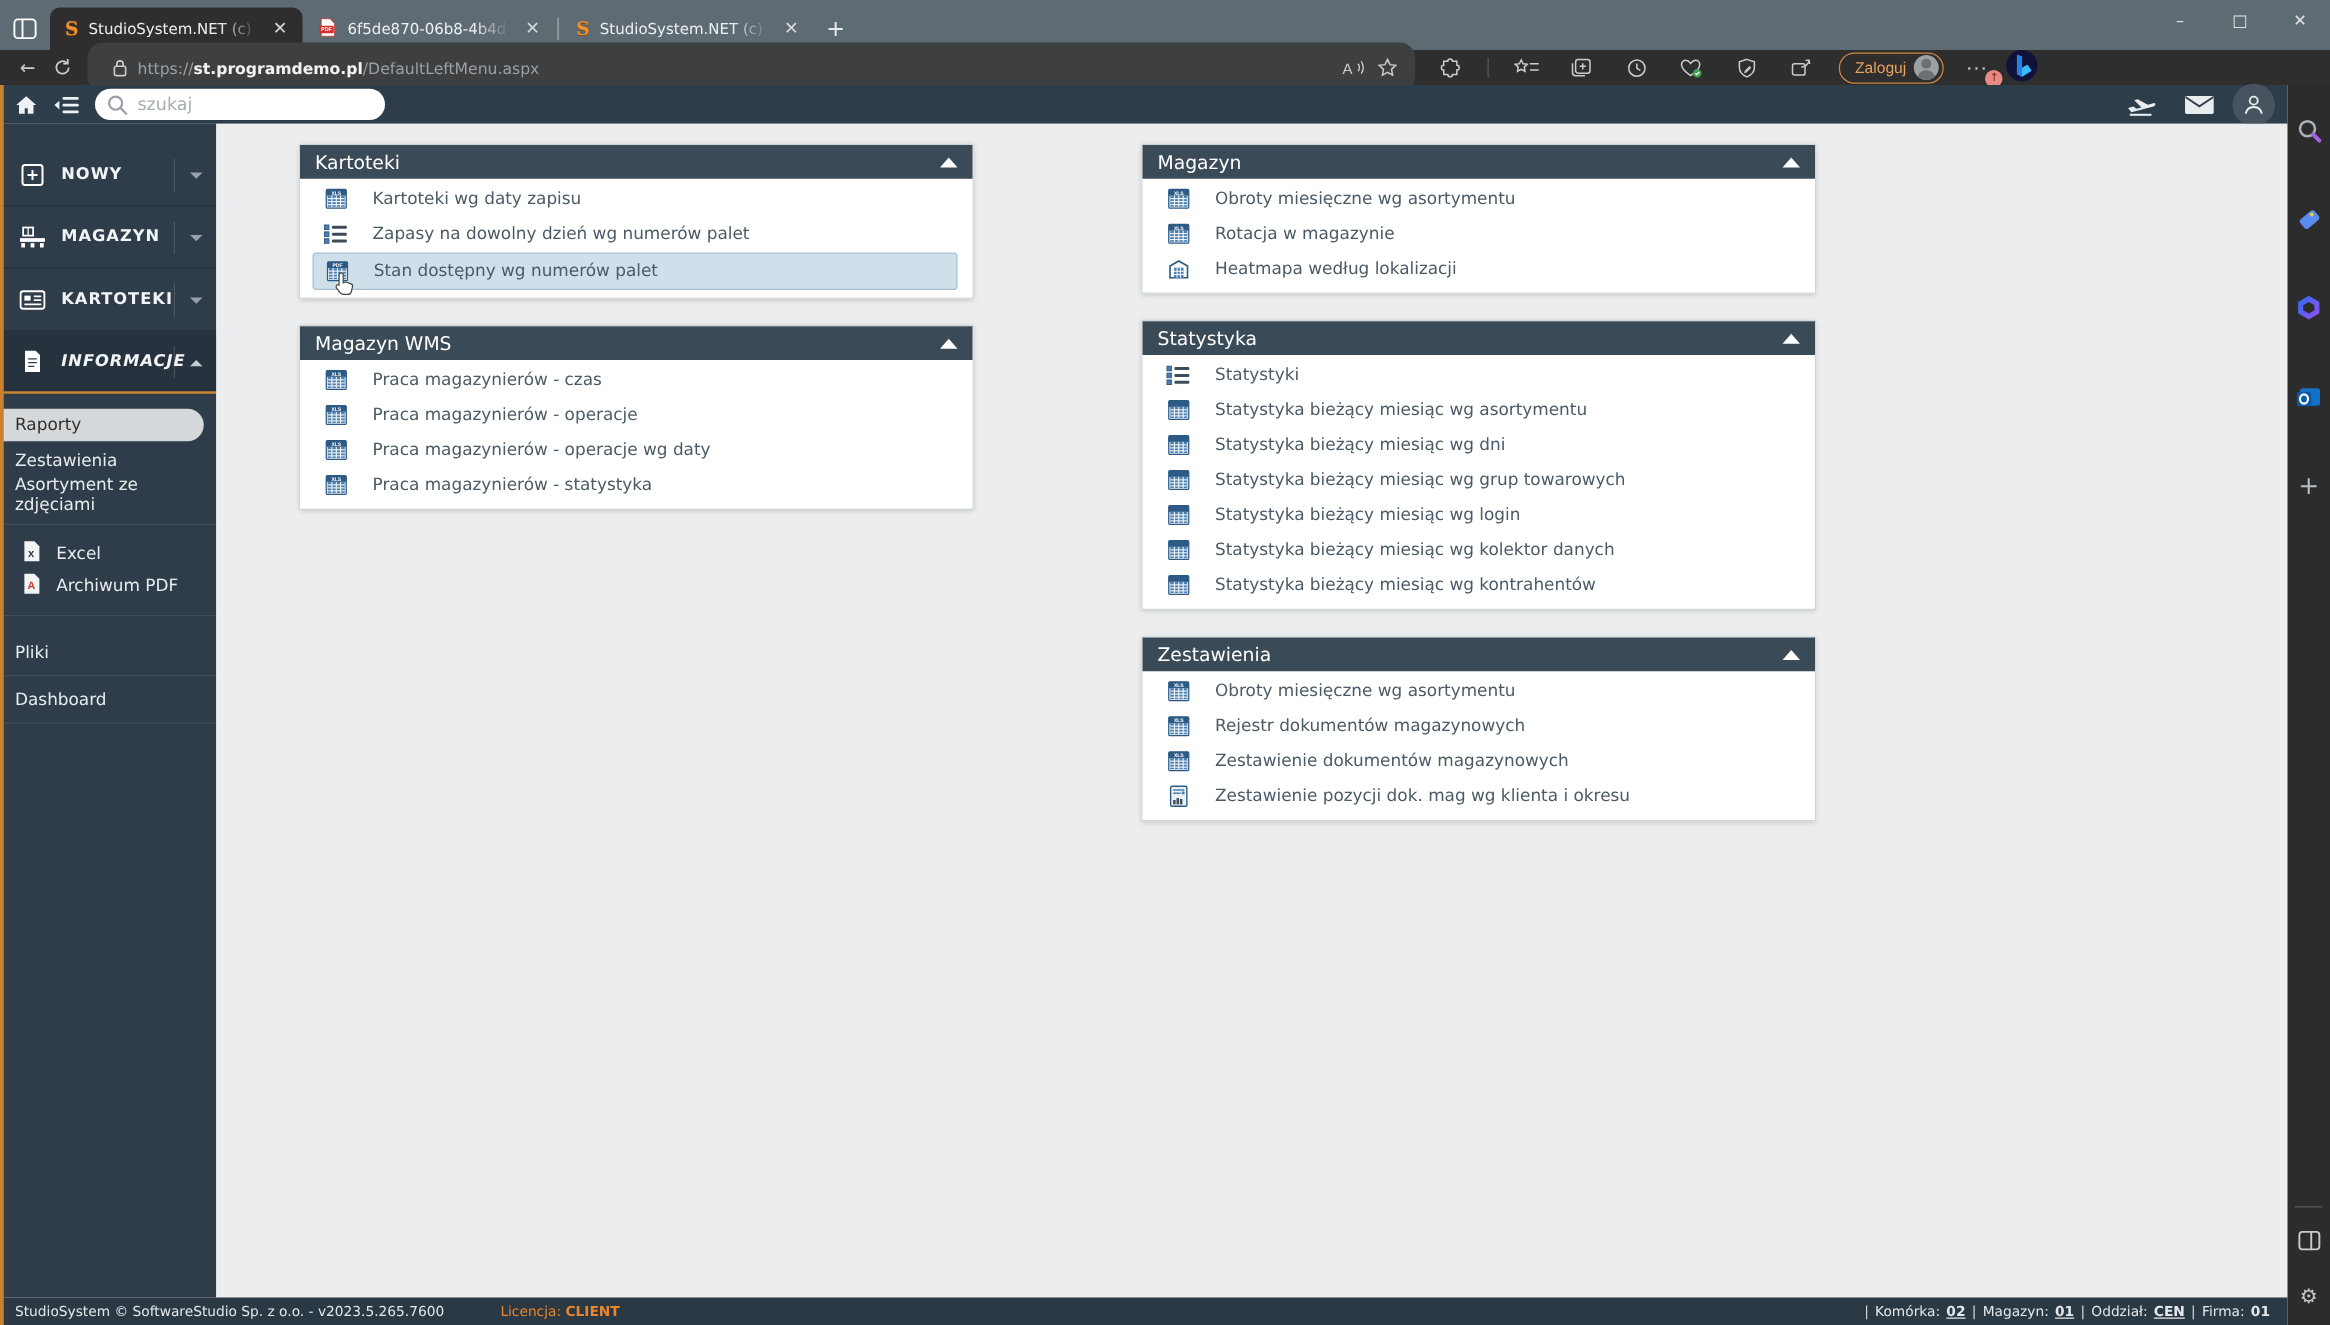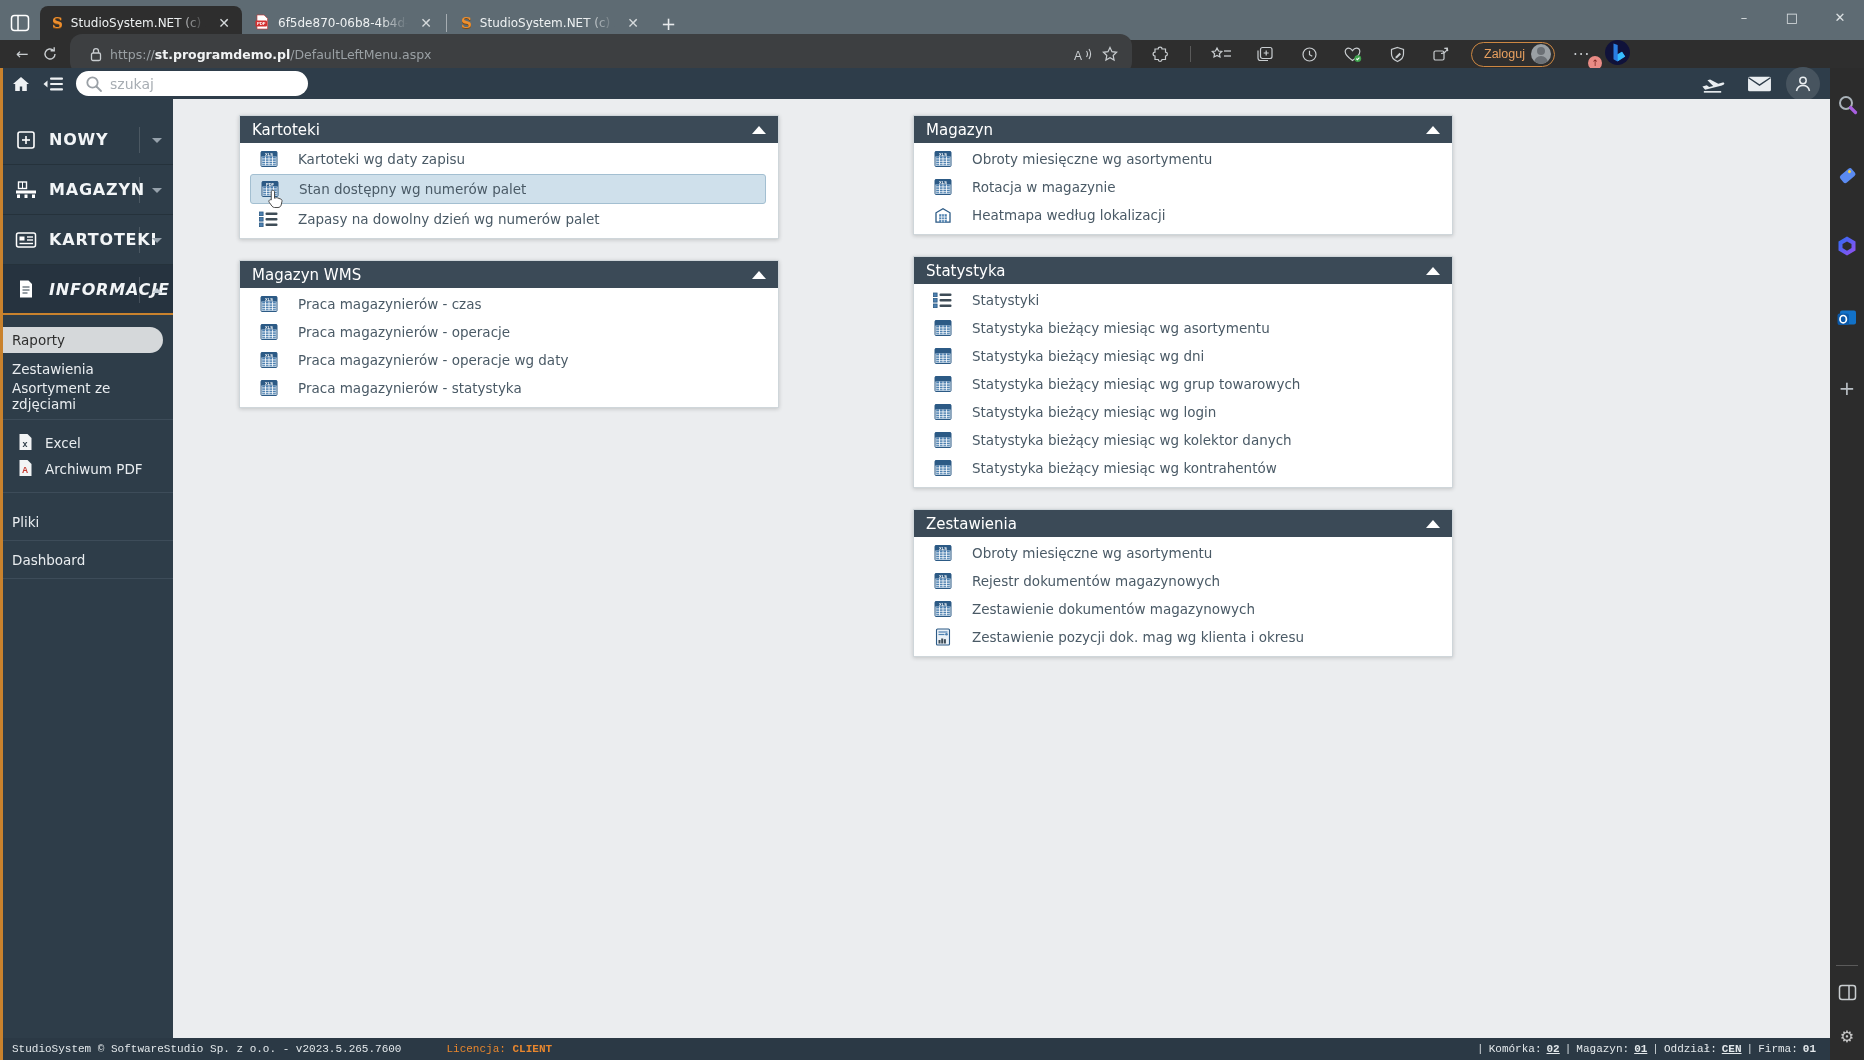--- a/index.html
+++ b/index.html
@@ -46,21 +46,21 @@
   .search-mag { position:absolute; left:9px; top:4px; }
   .at-right { margin-left:auto; display:flex; align-items:center; gap:14px; padding-right:10px; }
   .mail-wrap { position:relative; }
   .avatar-circle { width:34px; height:34px; border-radius:50%; background:#47545f; display:flex; align-items:center; justify-content:center; }
 
   
   .sidebar { position:absolute; left:0; top:99px; bottom:22px; width:173px; background:#2e3d49; color:#fff; }
   .side-pad { height:16px; }
   .smain { height:50px; display:flex; align-items:center; padding-left:13px; border-bottom:1px solid rgba(0,0,0,.18); position:relative; }
   .smain .ic { width:26px; display:flex; justify-content:center; }
-  .smain .lbl { margin-left:10px; font-size:16px; font-weight:bold; letter-spacing:.8px; color:#f2f5f7; }
+  .smain .lbl { margin-left:10px; font-size:13px; font-weight:bold; letter-spacing:.8px; color:#f2f5f7; }
   .smain .chev-zone { position:absolute; right:0; top:12px; height:26px; width:34px; border-left:1px solid rgba(255,255,255,.14); display:flex; align-items:center; justify-content:center; }
   .chev-d { width:0; height:0; border-left:5px solid transparent; border-right:5px solid transparent; border-top:5px solid #96a2ac; }
   .chev-u { width:0; height:0; border-left:5px solid transparent; border-right:5px solid transparent; border-bottom:5px solid #c2ccd4; }
   .smain.active { background:#26333f; border-bottom:2px solid #c9822d;font-style:italic; }
   .submenu { padding-top:10px; }
   .slink { height:27px; display:flex; align-items:center; padding-left:12px; font-size:13.5px; color:#e9edf0; }
   .slink.selected { background:#d5d8da; color:#2e2e2e; border-radius:0 14px 14px 0; width:163px; height:26px; margin:2px 0; }
   .sdivider { height:1px; background:#3d4c59; margin:10px 0; }
   .sfile { height:26px; display:flex; align-items:center; padding-left:18px; gap:12px; font-size:13.5px; color:#e9edf0; }
   .sextra { height:38px; display:flex; align-items:center; padding-left:12px; font-size:13.5px; color:#e9edf0; border-bottom:1px solid #3d4c59; }
@@ -75,21 +75,21 @@
   .phead { height:27px; background:#3b4a57; color:#fff; display:flex; align-items:center; padding:0 12px; font-size:15px; }
   .phead .ttl { flex:1; }
   .tri-up { width:0; height:0; border-left:7px solid transparent; border-right:7px solid transparent; border-bottom:8px solid #fff; }
   .pbody { padding:2px 0 5px 0; }
   .pitem { height:28px; display:flex; align-items:center; padding:0 14px 0 19px; gap:20px; font-size:13.5px; color:#4a5a66; position:relative; }
   .pitem .picon { width:19px; display:flex; justify-content:center; flex:none; }
   .pitem.selected { height:30px; margin:1px 12px 1px 10px; padding-left:9px; background:#cfe0eb; border:1px solid #a3bfd1; border-radius:3px; }
   .cursor-hand { position:absolute; left:17px; top:14px; z-index:4; }
 
   
-  .statusbar { position:absolute; left:0; right:34px; bottom:0; height:22px; background:#2b3945; color:#e3e8eb; font-size:11px; display:flex; align-items:center; padding:0 14px 0 12px;font-family:Liberation Mono, monospace; }
+  .statusbar { position:absolute; left:0; right:34px; bottom:0; height:22px; background:#2b3945; color:#e3e8eb; font-size:11px; display:flex; align-items:center; padding:0 14px 0 12px; }
   .lic { margin-left:45px; color:#e8862d; }
   .lic b { font-weight:bold; }
   .sb-right { margin-left:auto; display:flex; gap:5px; align-items:center; white-space:nowrap; }
   .sb-right .val { font-weight:bold; }
   .sb-right .val.u { text-decoration:underline; }
   .sb-right .pipe { opacity:.9; }
 
   
   .edge-strip { position:absolute; right:0; top:68px; bottom:0; width:34px; background:#2c2c2c; z-index:10; display:flex; flex-direction:column; align-items:center; }
   .estrip-ic { width:34px; height:36px; display:flex; align-items:center; justify-content:center; color:#b9bfc4; }
@@ -388,54 +388,54 @@
                   <line x1="9" y1="6.5" x2="9" y2="15.4"></line>
                   <line x1="12.5" y1="6.5" x2="12.5" y2="15.4"></line>
                   <line x1="2.2" y1="8.9" x2="15.8" y2="8.9"></line>
                   <line x1="2.2" y1="11.3" x2="15.8" y2="11.3"></line>
                   <line x1="2.2" y1="13.7" x2="15.8" y2="13.7"></line>
                 </g>
               </svg>
             </span>
             <span>Kartoteki wg daty zapisu</span>
           </div>
-          <div class="pitem selected">
-            <span class="picon">
-              <svg width="18" height="18" viewBox="0 0 18 18">
-                <rect x="1" y="1.5" width="16" height="15" rx="1" fill="#eaf1f7" stroke="#2c5a85"></rect>
-                <rect x="1" y="1.5" width="16" height="5" fill="#2c5a85"></rect>
-                <text x="9" y="5.7" font-size="4" font-weight="700" fill="#fff" text-anchor="middle" font-family="sans-serif">PDF</text>
-                <rect x="2.2" y="6.5" width="13.6" height="8.9" fill="#4d80b0"></rect>
-                <g stroke="#fff" stroke-width="0.8">
-                  <line x1="5.5" y1="6.5" x2="5.5" y2="15.4"></line>
-                  <line x1="9" y1="6.5" x2="9" y2="15.4"></line>
-                  <line x1="12.5" y1="6.5" x2="12.5" y2="15.4"></line>
-                  <line x1="2.2" y1="8.9" x2="15.8" y2="8.9"></line>
-                  <line x1="2.2" y1="11.3" x2="15.8" y2="11.3"></line>
-                  <line x1="2.2" y1="13.7" x2="15.8" y2="13.7"></line>
-                </g>
-              </svg>
-            </span>
-            <span>Stan dostępny wg numerów palet</span>
-            <span class="cursor-hand"><svg width="16" height="20" viewBox="0 0 15 19">
-                <path d="M4.5 1.2c.9 0 1.6.7 1.6 1.6v6l1.2-.4c.5-.2 1-.2 1.5 0l3.3 1.2c.8.3 1.3 1.2 1.1 2l-.8 3.6c-.3 1.4-1.5 2.4-3 2.4H6.2c-1 0-1.9-.5-2.5-1.3L1 12.6c-.5-.7-.3-1.7.4-2.2.5-.3 1.1-.3 1.6 0V2.8c0-.9.7-1.6 1.5-1.6z" fill="#fff" stroke="#444" stroke-width="0.9"></path>
-              </svg></span>
-          </div>
           <div class="pitem">
             <span class="picon">
               <svg width="19" height="17" viewBox="0 0 19 17">
                 <rect x="0.5" y="1" width="3.6" height="3.6" fill="#4d80b0" stroke="#2c5a85" stroke-width="0.8"></rect>
                 <rect x="6.5" y="1.6" width="12" height="2.4" rx="1" fill="#3e4c57"></rect>
                 <rect x="0.5" y="6.5" width="3.6" height="3.6" fill="#4d80b0" stroke="#2c5a85" stroke-width="0.8"></rect>
                 <rect x="6.5" y="7.1" width="12" height="2.4" rx="1" fill="#3e4c57"></rect>
                 <rect x="0.5" y="12" width="3.6" height="3.6" fill="#4d80b0" stroke="#2c5a85" stroke-width="0.8"></rect>
                 <rect x="6.5" y="12.6" width="12" height="2.4" rx="1" fill="#3e4c57"></rect>
               </svg>
             </span>
             <span>Zapasy na dowolny dzień wg numerów palet</span>
+          </div>
+          <div class="pitem selected">
+            <span class="picon">
+              <svg width="18" height="18" viewBox="0 0 18 18">
+                <rect x="1" y="1.5" width="16" height="15" rx="1" fill="#eaf1f7" stroke="#2c5a85"></rect>
+                <rect x="1" y="1.5" width="16" height="5" fill="#2c5a85"></rect>
+                <text x="9" y="5.7" font-size="4" font-weight="700" fill="#fff" text-anchor="middle" font-family="sans-serif">PDF</text>
+                <rect x="2.2" y="6.5" width="13.6" height="8.9" fill="#4d80b0"></rect>
+                <g stroke="#fff" stroke-width="0.8">
+                  <line x1="5.5" y1="6.5" x2="5.5" y2="15.4"></line>
+                  <line x1="9" y1="6.5" x2="9" y2="15.4"></line>
+                  <line x1="12.5" y1="6.5" x2="12.5" y2="15.4"></line>
+                  <line x1="2.2" y1="8.9" x2="15.8" y2="8.9"></line>
+                  <line x1="2.2" y1="11.3" x2="15.8" y2="11.3"></line>
+                  <line x1="2.2" y1="13.7" x2="15.8" y2="13.7"></line>
+                </g>
+              </svg>
+            </span>
+            <span>Stan dostępny wg numerów palet</span>
+            <span class="cursor-hand"><svg width="16" height="20" viewBox="0 0 15 19">
+                <path d="M4.5 1.2c.9 0 1.6.7 1.6 1.6v6l1.2-.4c.5-.2 1-.2 1.5 0l3.3 1.2c.8.3 1.3 1.2 1.1 2l-.8 3.6c-.3 1.4-1.5 2.4-3 2.4H6.2c-1 0-1.9-.5-2.5-1.3L1 12.6c-.5-.7-.3-1.7.4-2.2.5-.3 1.1-.3 1.6 0V2.8c0-.9.7-1.6 1.5-1.6z" fill="#fff" stroke="#444" stroke-width="0.9"></path>
+              </svg></span>
           </div>
         </div>
       </div>
       <div class="panel">
         <div class="phead">
           <span class="ttl">Magazyn WMS</span>
           <span class="tri-up"></span>
         </div>
         <div class="pbody">
           <div class="pitem">

